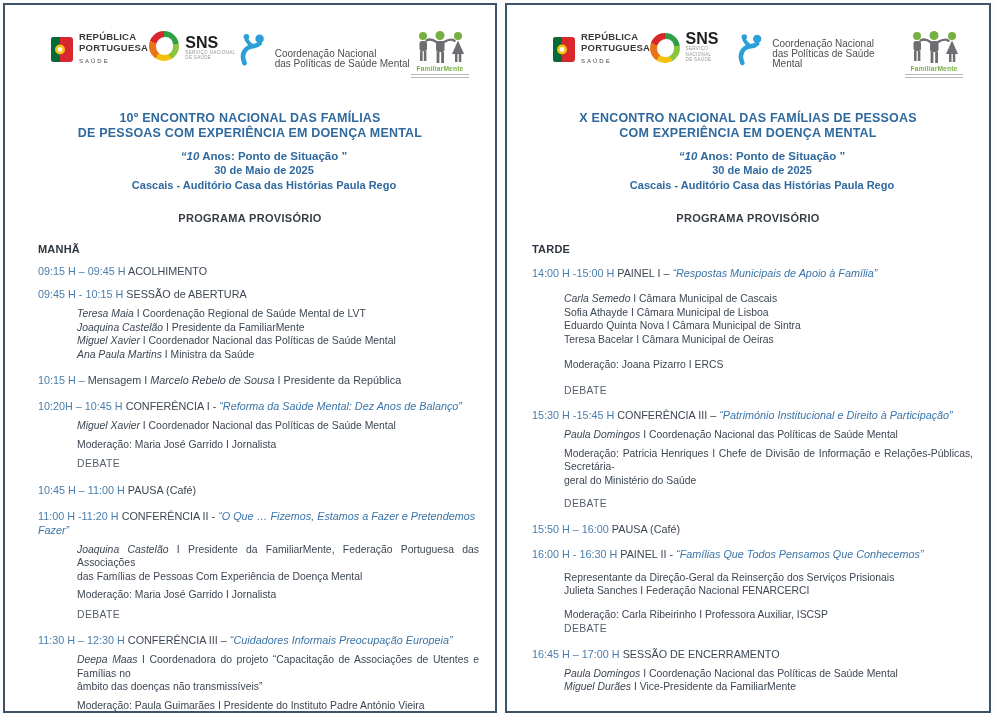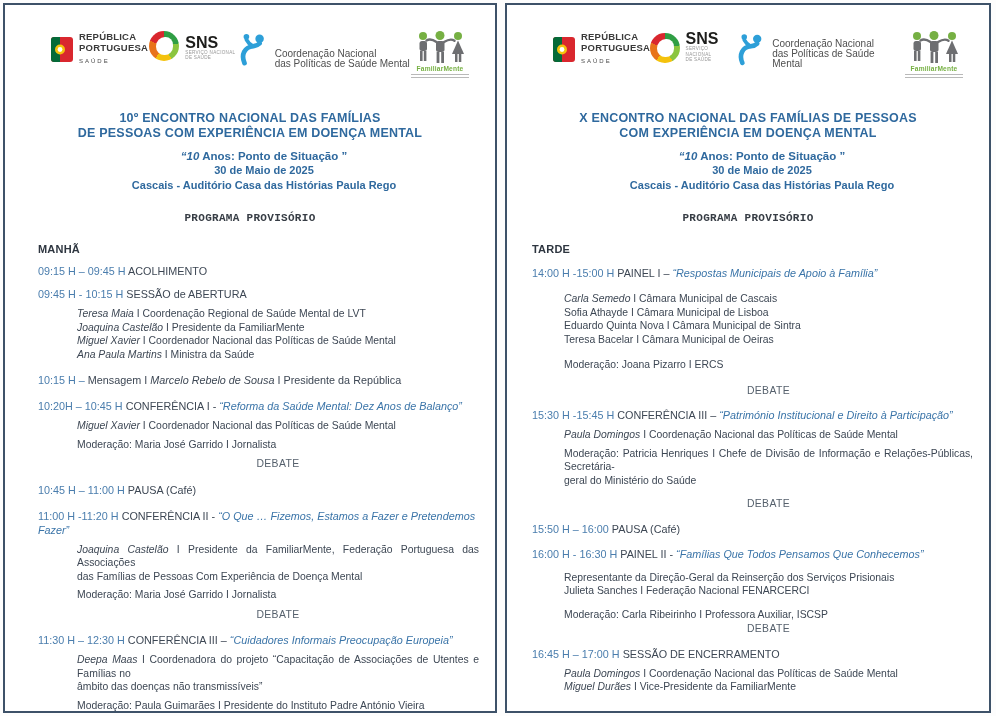--- a/index.html
+++ b/index.html
@@ -27,36 +27,36 @@
     background:repeating-linear-gradient(#b9b9b9 0 1px,#fff 1px 3px);}
 
   
   .title{margin:16px 18px 0;text-align:center;color:#2f699e;font-weight:600;font-size:12.5px;
     line-height:15px;letter-spacing:.2px;}
   .hline{text-align:center;color:#2f699e;font-weight:600;padding-left:28px;}
   .subtitle{margin-top:9px;font-size:11.5px;}
   .subtitle .num{font-style:italic;}
   .dateline{margin-top:1px;font-size:11px;line-height:15px;}
   .venue{font-size:11px;line-height:15px;}
-  .program{margin-top:19px;text-align:center;color:#373d45;font-weight:700;font-size:11px;letter-spacing:.3px;font-family:Liberation Mono, monospace;}
+  .program{margin-top:19px;text-align:center;color:#373d45;font-weight:700;font-size:11px;letter-spacing:.3px;}
   .section{margin:19px 12px 0 33px;font-weight:700;font-size:11px;color:#2e3640;letter-spacing:.2px;}
   .page.right .section{margin-left:25px;}
 
   
   p{margin:0;}
   .ev{margin:9px 12px 0 33px;font-size:10.8px;color:#3d4754;line-height:14px;}
   .page.right .ev{margin-left:25px;margin-top:11px;}
   .t{color:#4a7dad;}
   .q{color:#3a74a8;font-style:italic;}
   .sub{margin:6px 16px 0 72px;font-size:10.4px;color:#3d4754;line-height:13.5px;}
   .page.right .sub{margin-left:57px;}
   .name{font-style:italic;}
   .just{text-align:justify;}
   .mod{margin-top:5px;}
-  .deb{margin-top:6px;color:#55606c;letter-spacing:.4px;text-align:center;}
+  .deb{margin-top:6px;color:#55606c;letter-spacing:.4px;}
   .mt12{margin-top:12px;}
   .mt10{margin-top:10px;}
   .tight{margin-top:1px;margin-left:61px;}
 </style>
 </head>
 <body>
 
 <div class="sheet">
 
   <section class="page">

